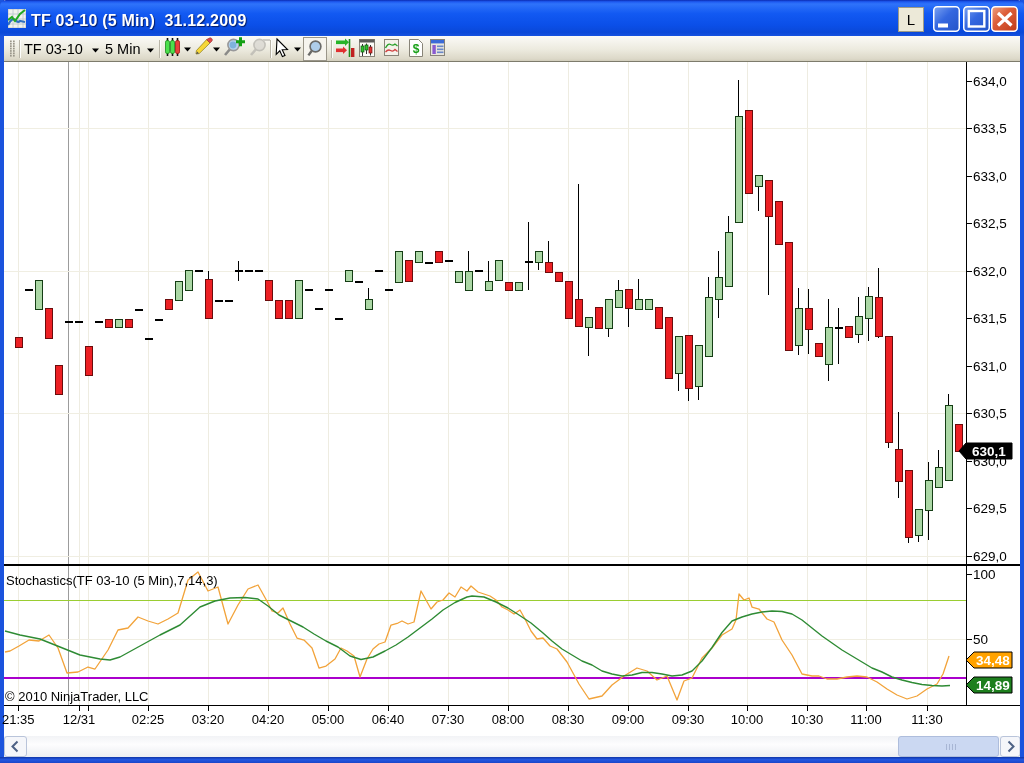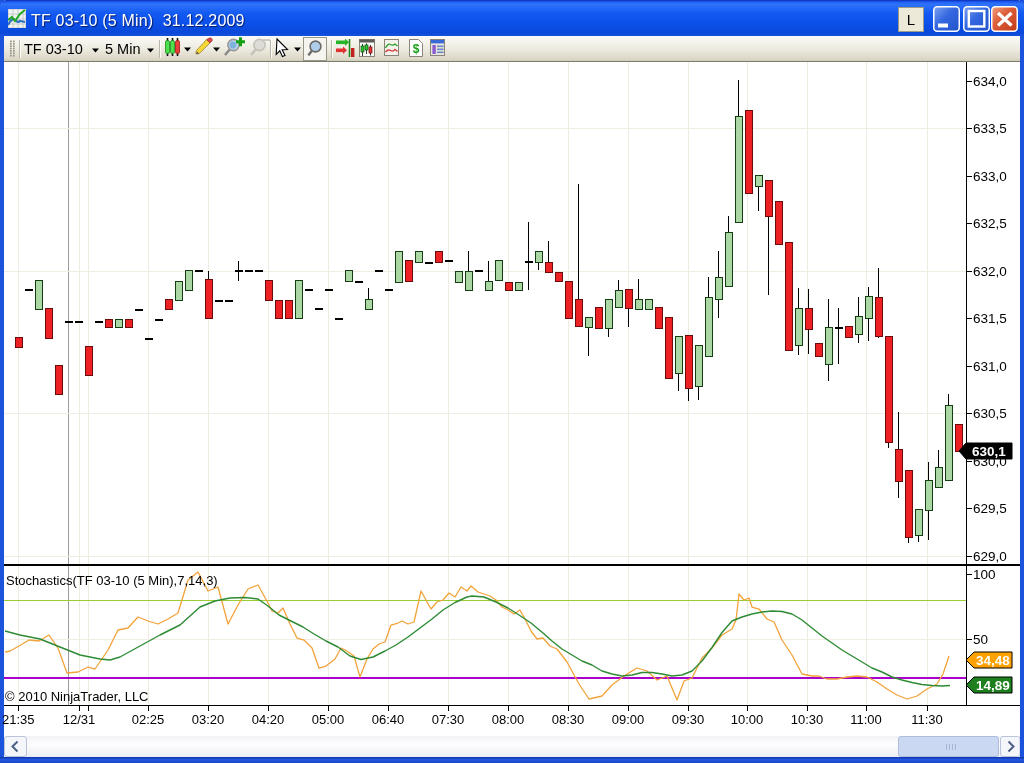--- a/index.html
+++ b/index.html
@@ -22,21 +22,21 @@
       <line x1="0" y1="10" x2="18" y2="10"></line>
       <line x1="0" y1="15" x2="18" y2="15"></line>
     <line x1="5" y1="0" x2="5" y2="19"></line>
       <line x1="10" y1="0" x2="10" y2="19"></line>
       <line x1="15" y1="0" x2="15" y2="19"></line>
   </g>
   <path d="M 0 16 Q 4 8 7 11 T 12 12 L 17 13" fill="none" stroke="#3070c0" stroke-width="2.2"></path>
   <path d="M 0 11 L 4 8 L 7 12 L 12 5 L 17 1" fill="none" stroke="#22aa22" stroke-width="2"></path>
 </svg>
 
-<div class="abs" style="left:31px;top:12px;color:#fff;font-size:16px;font-weight:normal;letter-spacing:0.2px;
+<div class="abs" style="left:31px;top:12px;color:#fff;font-size:16px;font-weight:bold;letter-spacing:0.2px;
  text-shadow:1px 1px 1px rgba(0,10,60,0.75);">TF 03-10 (5 Min)&nbsp; 31.12.2009</div>
 
 <div class="abs" style="left:898px;top:7px;width:26px;height:25px;background:#ece9d8;border:1px solid #9d9a86;
  color:#000;font-size:15px;text-align:center;line-height:24px;box-sizing:border-box;">L</div>
 <svg class="abs" style="left:933px;top:6px" width="88" height="27">
 
   <rect x="0.75" y="0.75" width="25.5" height="24.5" rx="3.5" fill="url(#bg)" stroke="#fff" stroke-width="1.5"></rect>
   <rect x="5" y="17.5" width="10" height="4" fill="#fff"></rect>
 
   <rect x="30.75" y="0.75" width="25.5" height="24.5" rx="3.5" fill="url(#bg)" stroke="#fff" stroke-width="1.5"></rect>

